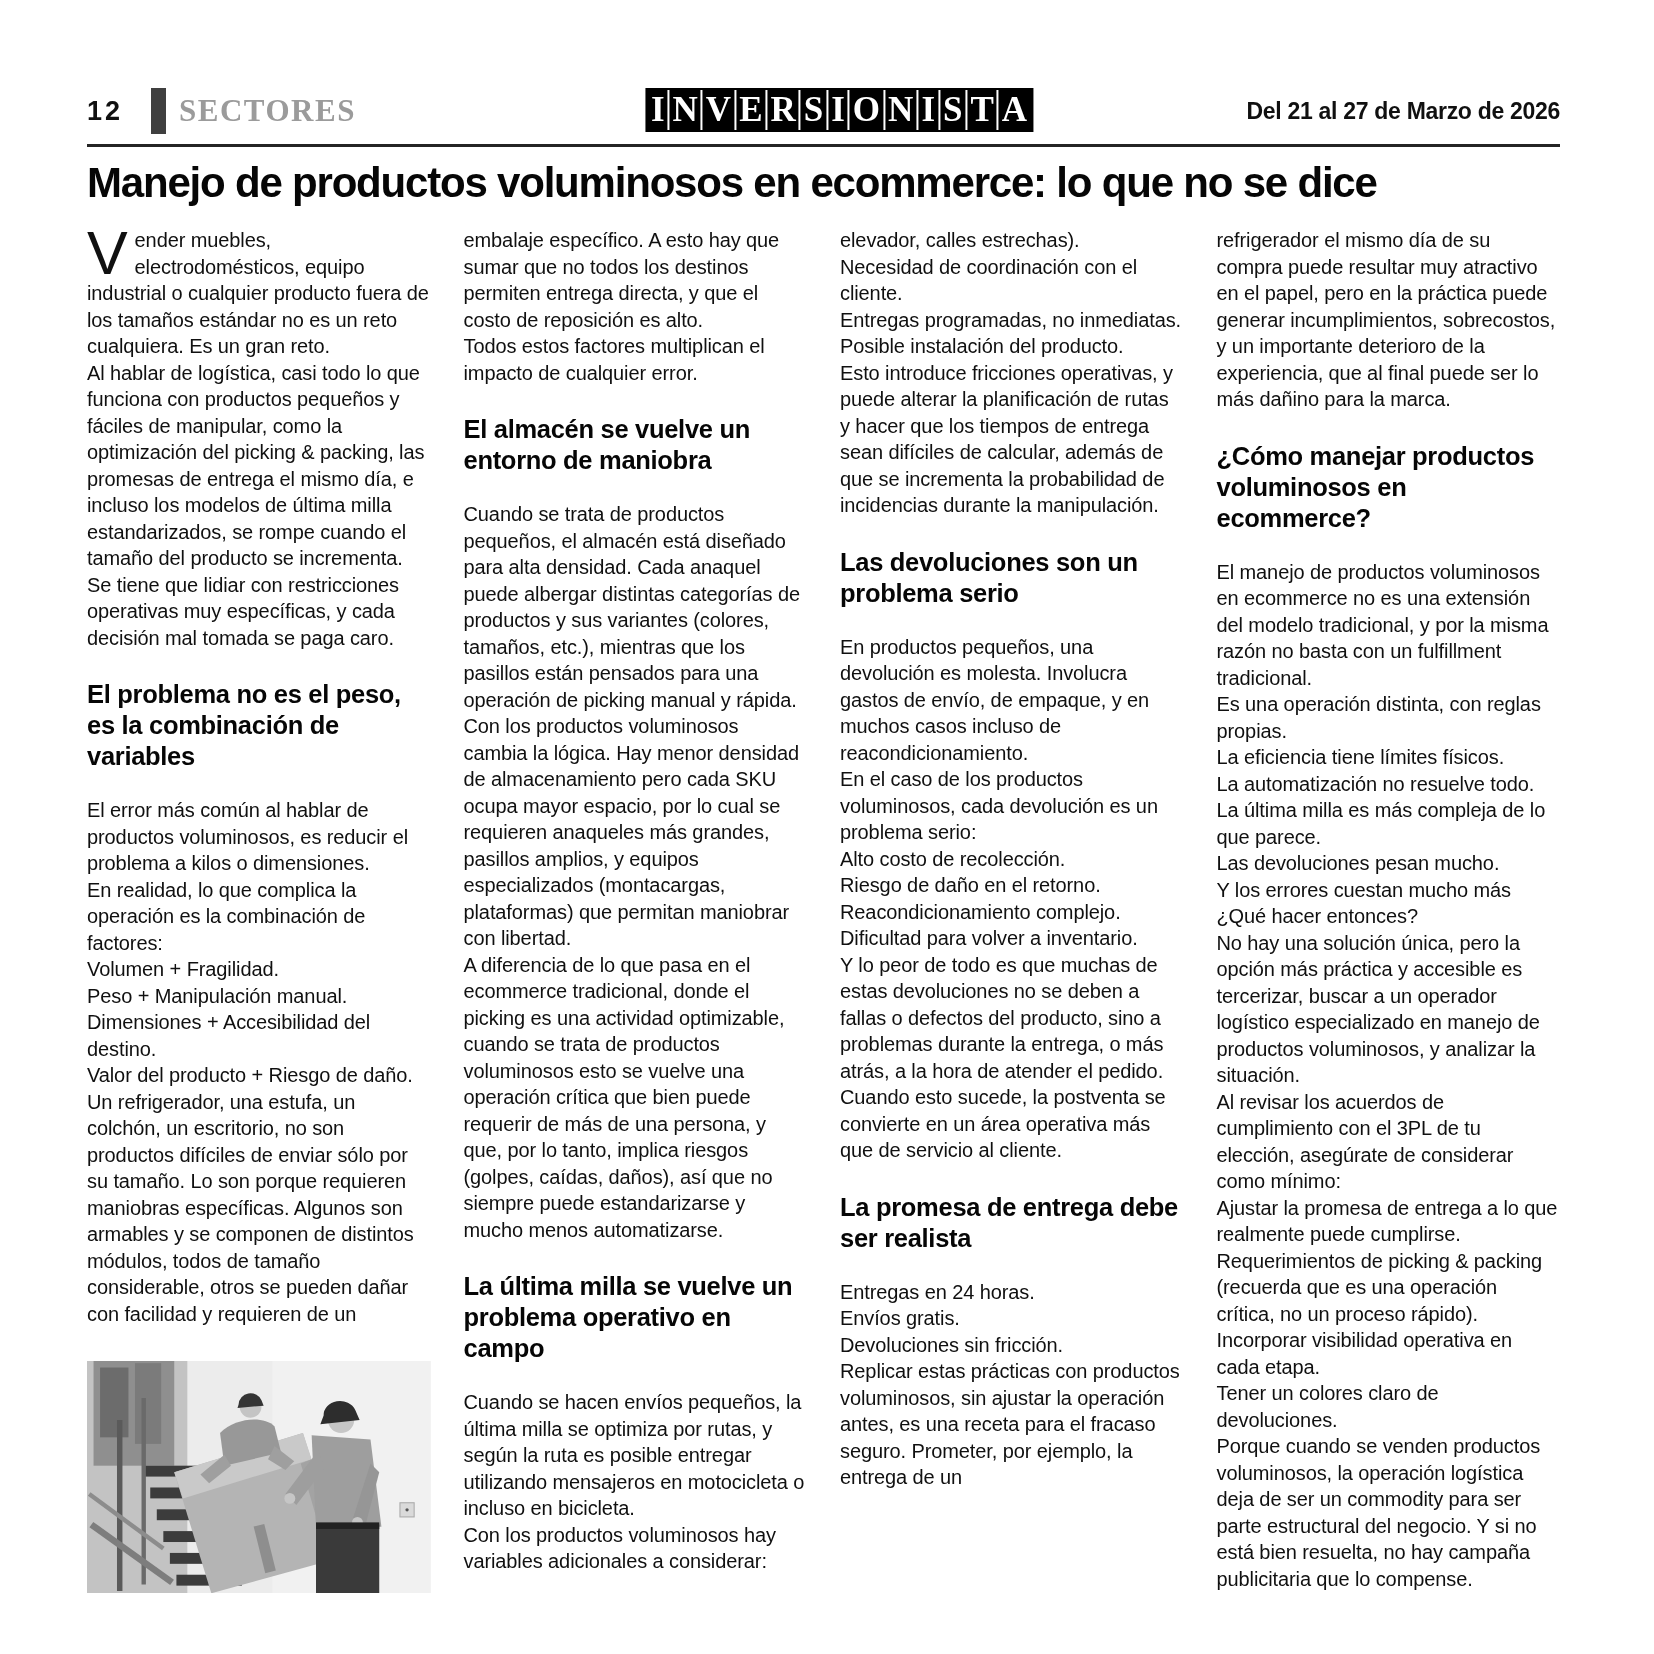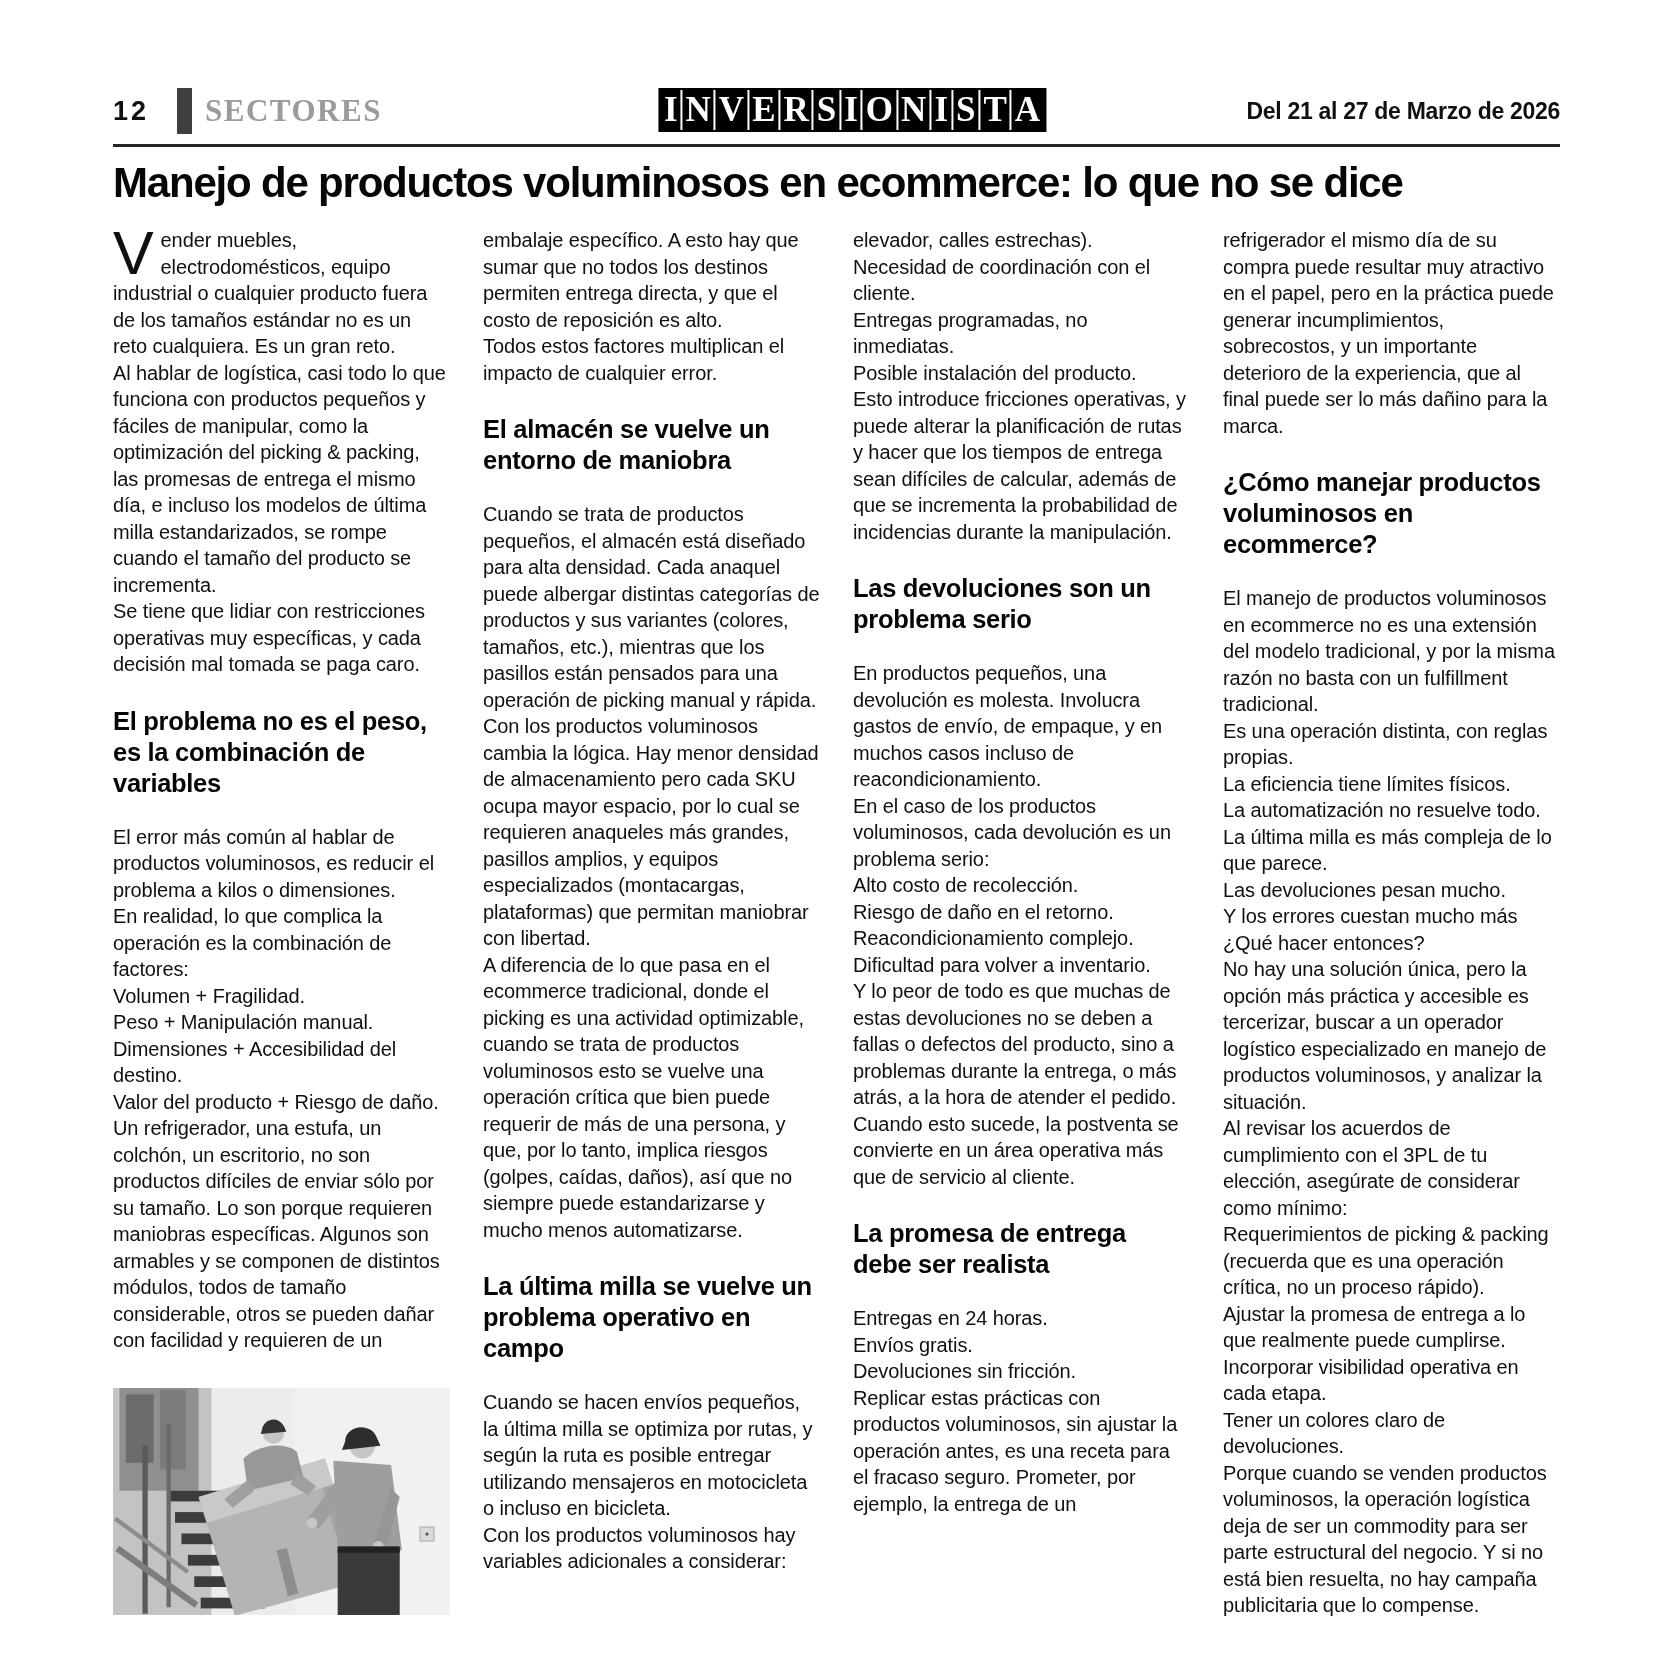--- a/index.html
+++ b/index.html
@@ -1,20 +1,20 @@
 <!DOCTYPE html>
 <html lang="es"><head>
 <meta charset="utf-8">
 <style>
   html,body{margin:0;padding:0;background:#fff;}
   body{width:1654px;height:1654px;position:relative;overflow:hidden;
        font-family:"Liberation Sans", sans-serif;color:#101010;
        -webkit-font-smoothing:antialiased;}
   .page{position:relative;box-sizing:border-box;width:1654px;height:1654px;
-        padding:86px 94px 0 113px;}
+        padding:86px 94px 0 87px;}
   
   .header{position:relative;display:flex;align-items:center;height:50px;}
   .pagenum{font-size:27px;font-weight:bold;letter-spacing:3px;}
   .section-bar{width:15px;height:46px;background:#3f3f3f;margin:0 13px 0 28px;}
   .section{font-family:"Liberation Serif", serif;font-weight:bold;font-size:31px;
            color:#9b9b9b;letter-spacing:1.5px;}
   .masthead{position:absolute;left:50%;top:2px;transform:translateX(-46%);
             background:#000;display:flex;padding:2px 3px;}
   .m-letter{font-family:"Liberation Serif", serif;font-weight:bold;color:#fff;
             font-size:35px;line-height:40px;padding:0 3px;border-right:2px solid #fff;}
@@ -162,21 +162,21 @@
         <p>El manejo de productos voluminosos en ecommerce no es una extensión del modelo tradicional, y por la misma razón no basta con un fulfillment tradicional.</p>
         <p>Es una operación distinta, con reglas propias.</p>
         <p>La eficiencia tiene límites físicos.</p>
         <p>La automatización no resuelve todo.</p>
         <p>La última milla es más compleja de lo que parece.</p>
         <p>Las devoluciones pesan mucho.</p>
         <p>Y los errores cuestan mucho más</p>
         <p>¿Qué hacer entonces?</p>
         <p>No hay una solución única, pero la opción más práctica y accesible es tercerizar, buscar a un operador logístico especializado en manejo de productos voluminosos, y analizar la situación.</p>
         <p>Al revisar los acuerdos de cumplimiento con el 3PL de tu elección, asegúrate de considerar como mínimo:</p>
+        <p>Ajustar la promesa de entrega a lo que realmente puede cumplirse.</p>
         <p>Requerimientos de picking &amp; packing (recuerda que es una operación crítica, no un proceso rápido).</p>
-        <p>Ajustar la promesa de entrega a lo que realmente puede cumplirse.</p>
         <p>Incorporar visibilidad operativa en cada etapa.</p>
         <p>Tener un colores claro de devoluciones.</p>
         <p>Porque cuando se venden productos voluminosos, la operación logística deja de ser un commodity para ser parte estructural del negocio. Y si no está bien resuelta, no hay campaña publicitaria que lo compense.</p>
       </div>
   </div>
 
 </div>
 
 </body></html>

